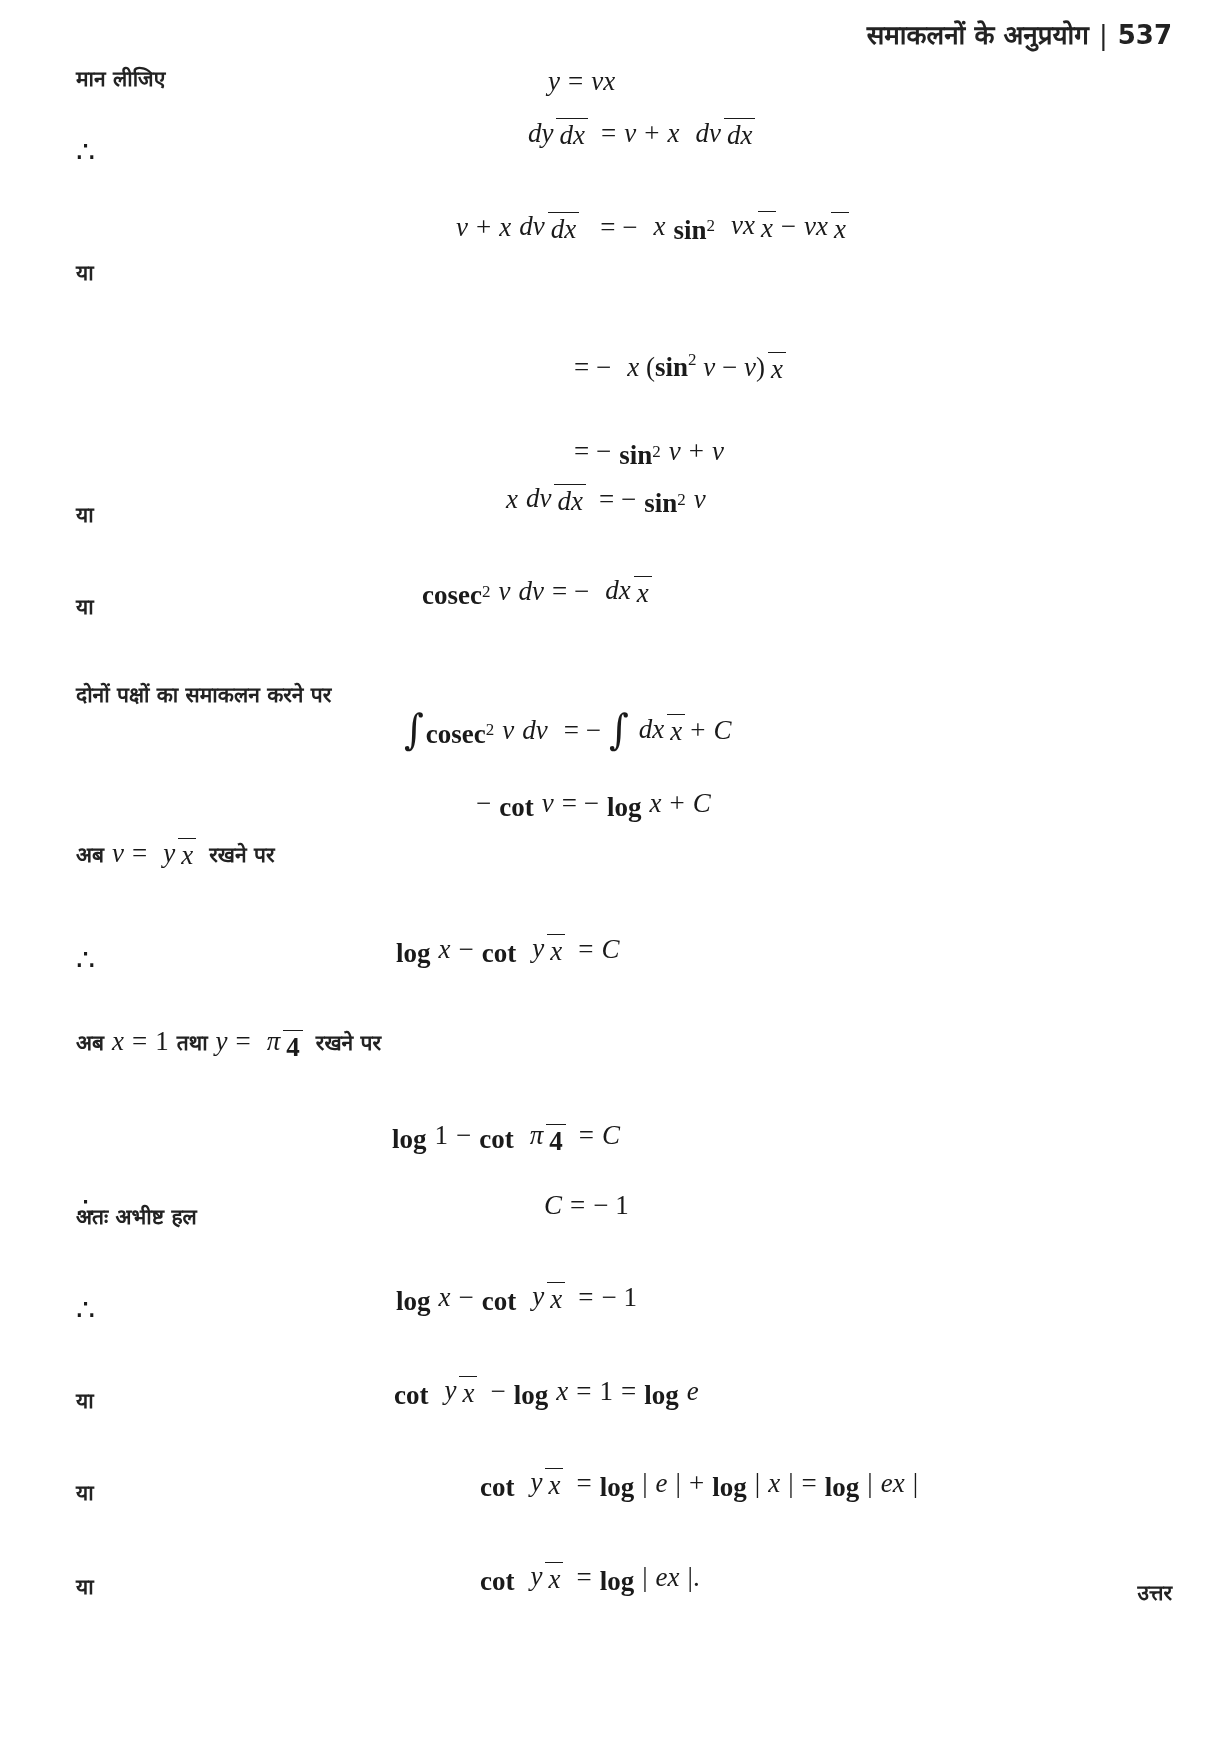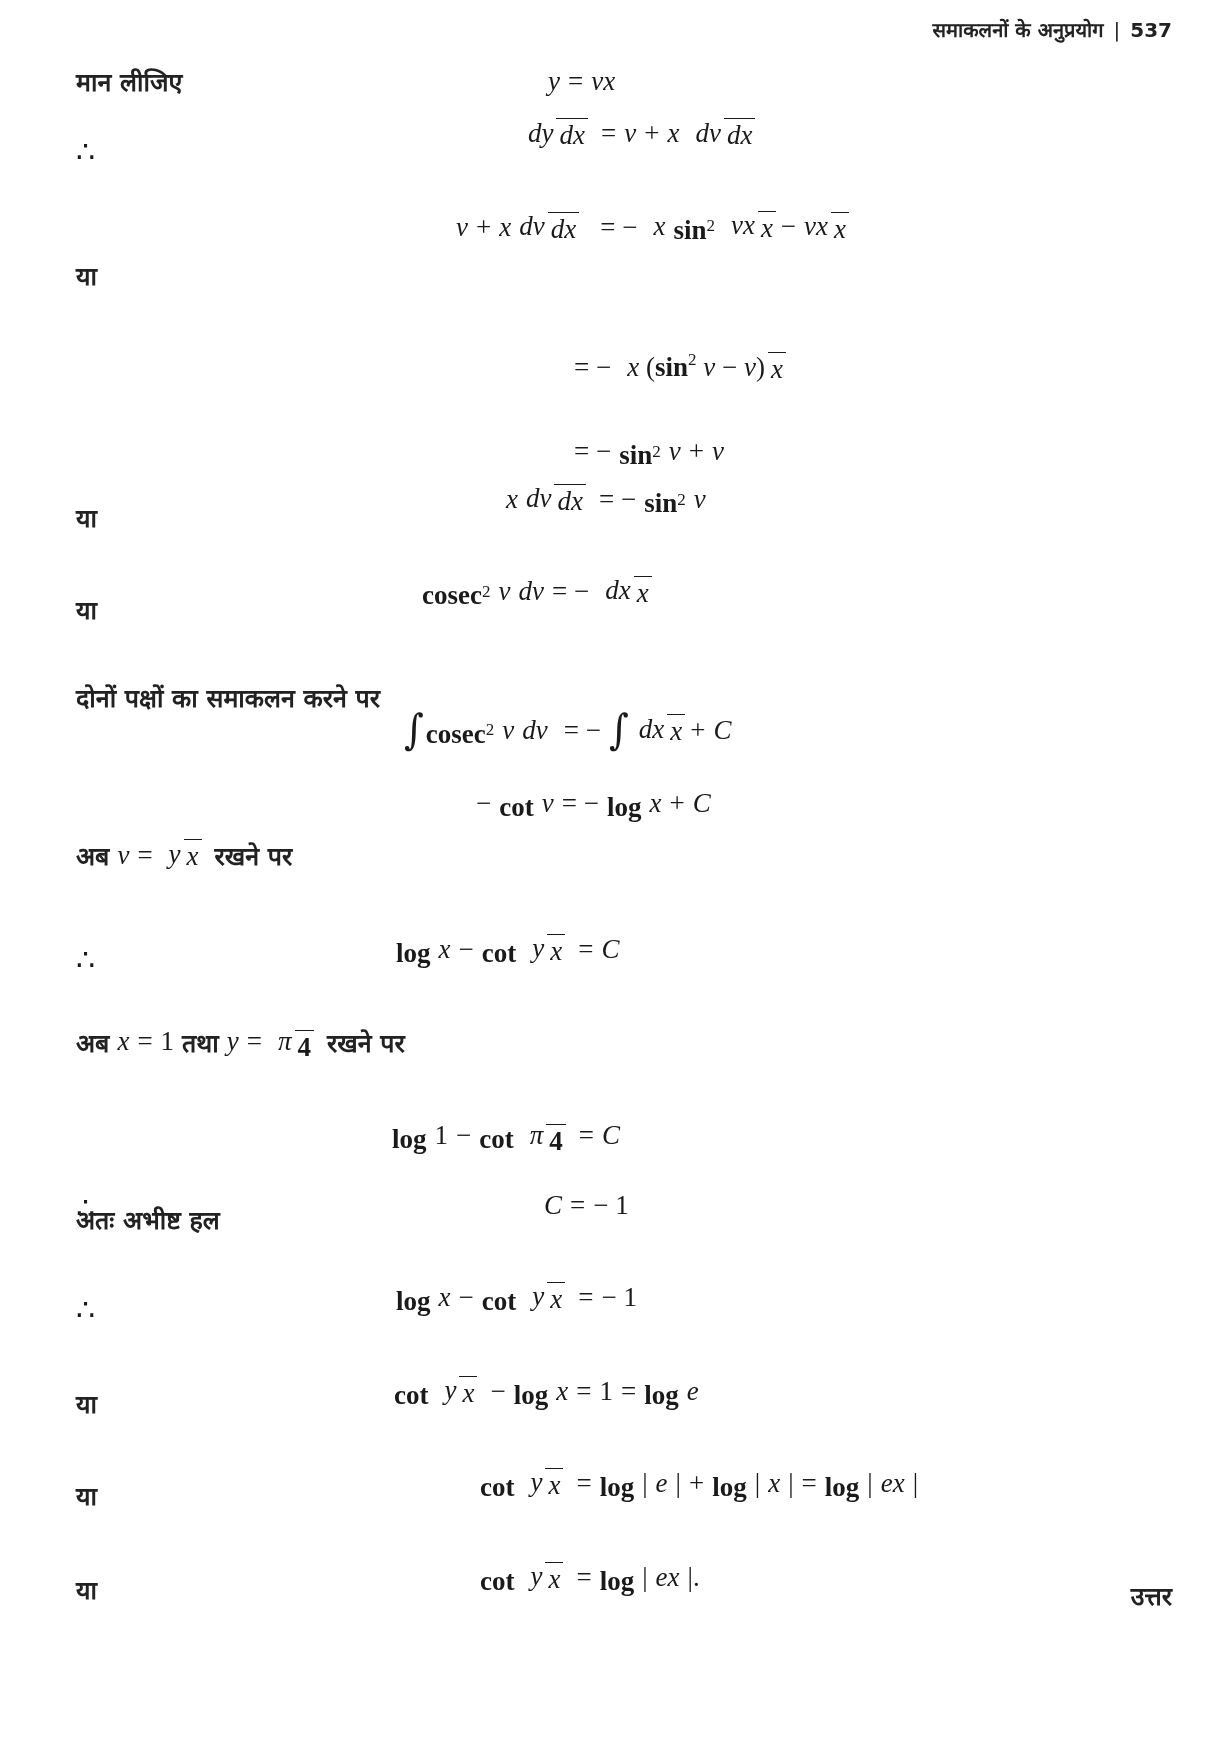--- a/index.html
+++ b/index.html
@@ -4,26 +4,26 @@
   <style>
     html, body { margin: 0; padding: 0; background: #ffffff; }
     body {
       width: 1224px; height: 1761px; position: relative; overflow: hidden;
       color: #1a1a1a;
       font-family: "Liberation Serif", "DejaVu Serif", serif;
     }
     .abs { position: absolute; white-space: nowrap; }
     .hindi {
       font-family: "DejaVu Sans", "Liberation Sans", sans-serif;
-      font-weight: bold; font-size: 25px; color: #222;
+      font-weight: bold; font-size: 21px; color: #222;
     }
     .header {
       right: 52px; top: 16px;
       font-family: "DejaVu Sans", "Liberation Sans", sans-serif;
-      font-weight: bold; font-size: 20px; color: #222;
+      font-weight: bold; font-size: 26px; color: #222;
     }
     .header .pipe { font-weight: normal; margin: 0 10px; }
     .label { left: 76px; }
     .therefore { font-size: 30px; font-family: "DejaVu Serif", serif; }
     .math {
       font-family: "Liberation Serif", "DejaVu Serif", serif;
       font-size: 27px; color: #1a1a1a;
       display: flex; align-items: center;
     }
     .math i { font-style: italic; }

